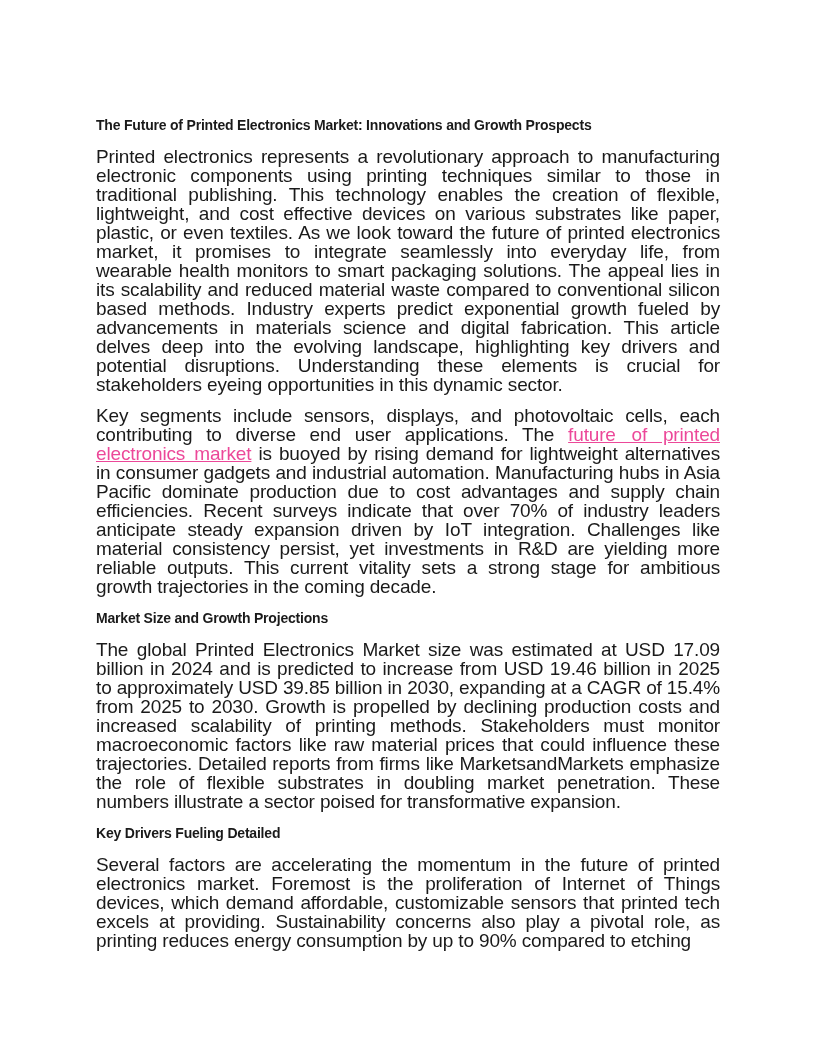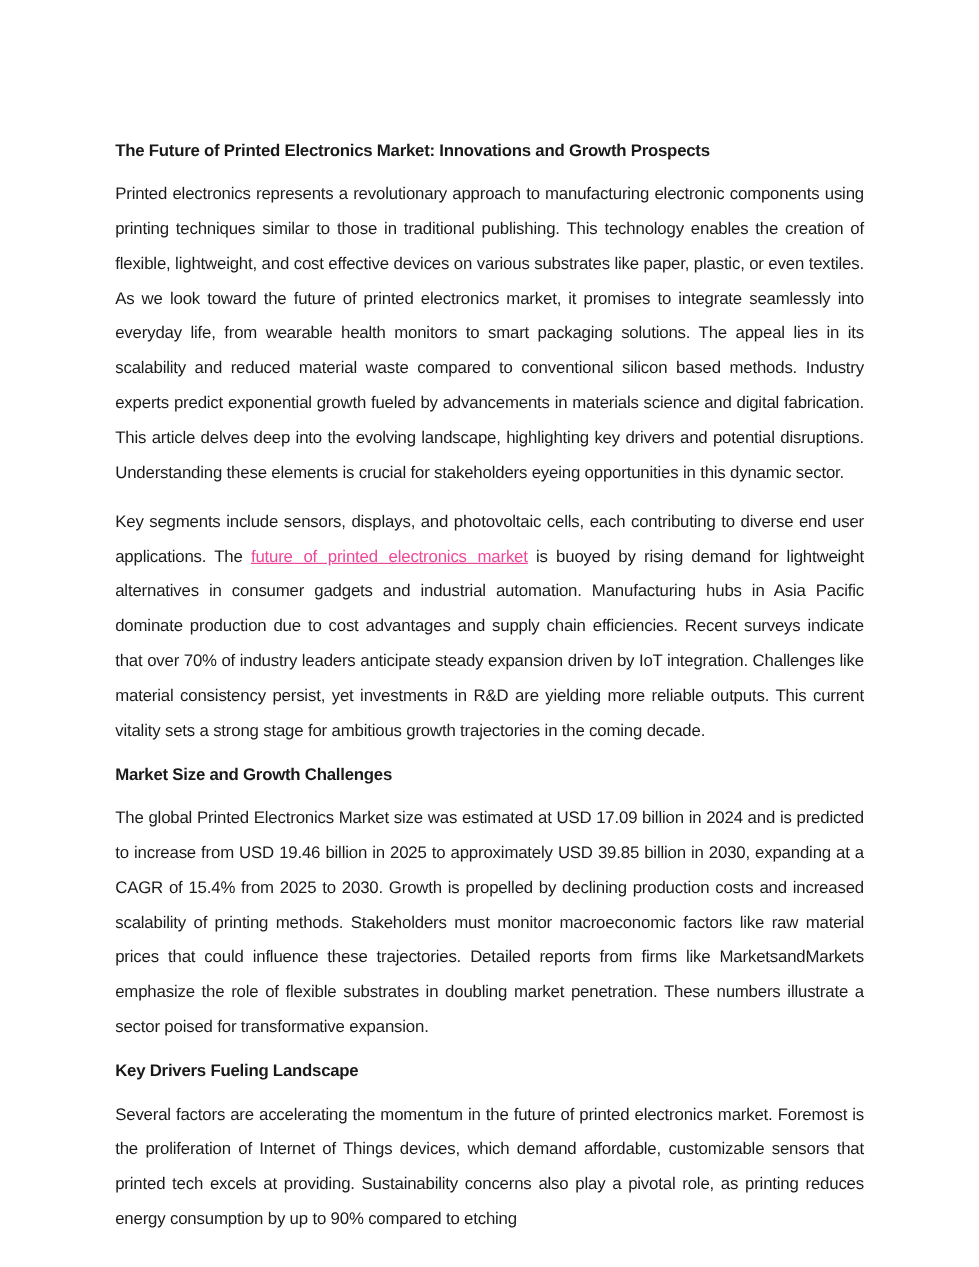--- a/index.html
+++ b/index.html
@@ -24,39 +24,39 @@
     }
     .title, .heading {
       font-weight: bold;
       font-size: 14px;
       line-height: 20px;
       margin: 0 0 12px 0;
       letter-spacing: -0.2px;
       color: #1a1a1a;
     }
     .para {
-      font-size: 14px;
-      line-height: 29px;
+      font-size: 19px;
+      line-height: 19px;
       text-align: justify;
       margin: 0 0 12px 0;
       letter-spacing: -0.15px;
     }
     .link {
       color: #ec4899;
       word-spacing: 2px;
     }
   </style>
 </head>
 <body>
 
 <div class="page">
   <div class="title">The Future of Printed Electronics Market: Innovations and Growth Prospects</div>
 
   <p class="para">Printed electronics represents a revolutionary approach to manufacturing electronic components using printing techniques similar to those in traditional publishing. This technology enables the creation of flexible, lightweight, and cost effective devices on various substrates like paper, plastic, or even textiles. As we look toward the future of printed electronics market, it promises to integrate seamlessly into everyday life, from wearable health monitors to smart packaging solutions. The appeal lies in its scalability and reduced material waste compared to conventional silicon based methods. Industry experts predict exponential growth fueled by advancements in materials science and digital fabrication. This article delves deep into the evolving landscape, highlighting key drivers and potential disruptions. Understanding these elements is crucial for stakeholders eyeing opportunities in this dynamic sector.</p>
 
   <p class="para"><span>Key segments include sensors, displays, and photovoltaic cells, each contributing to diverse end user applications. The </span><a class="link" href="#">future of printed electronics market</a><span> is buoyed by rising demand for lightweight alternatives in consumer gadgets and industrial automation. Manufacturing hubs in Asia Pacific dominate production due to cost advantages and supply chain efficiencies. Recent surveys indicate that over 70% of industry leaders anticipate steady expansion driven by IoT integration. Challenges like material consistency persist, yet investments in R&amp;D are yielding more reliable outputs. This current vitality sets a strong stage for ambitious growth trajectories in the coming decade.</span></p>
 
-  <div class="heading">Market Size and Growth Challenges</div>
+  <div class="heading">Market Size and Growth Projections</div>
   <p class="para">The global Printed Electronics Market size was estimated at USD 17.09 billion in 2024 and is predicted to increase from USD 19.46 billion in 2025 to approximately USD 39.85 billion in 2030, expanding at a CAGR of 15.4% from 2025 to 2030. Growth is propelled by declining production costs and increased scalability of printing methods. Stakeholders must monitor macroeconomic factors like raw material prices that could influence these trajectories. Detailed reports from firms like MarketsandMarkets emphasize the role of flexible substrates in doubling market penetration. These numbers illustrate a sector poised for transformative expansion.</p>
 
-  <div class="heading">Key Drivers Fueling Landscape</div>
+  <div class="heading">Key Drivers Fueling Detailed</div>
   <p class="para">Several factors are accelerating the momentum in the future of printed electronics market. Foremost is the proliferation of Internet of Things devices, which demand affordable, customizable sensors that printed tech excels at providing. Sustainability concerns also play a pivotal role, as printing reduces energy consumption by up to 90% compared to etching</p>
 </div>
 
 </body></html>

